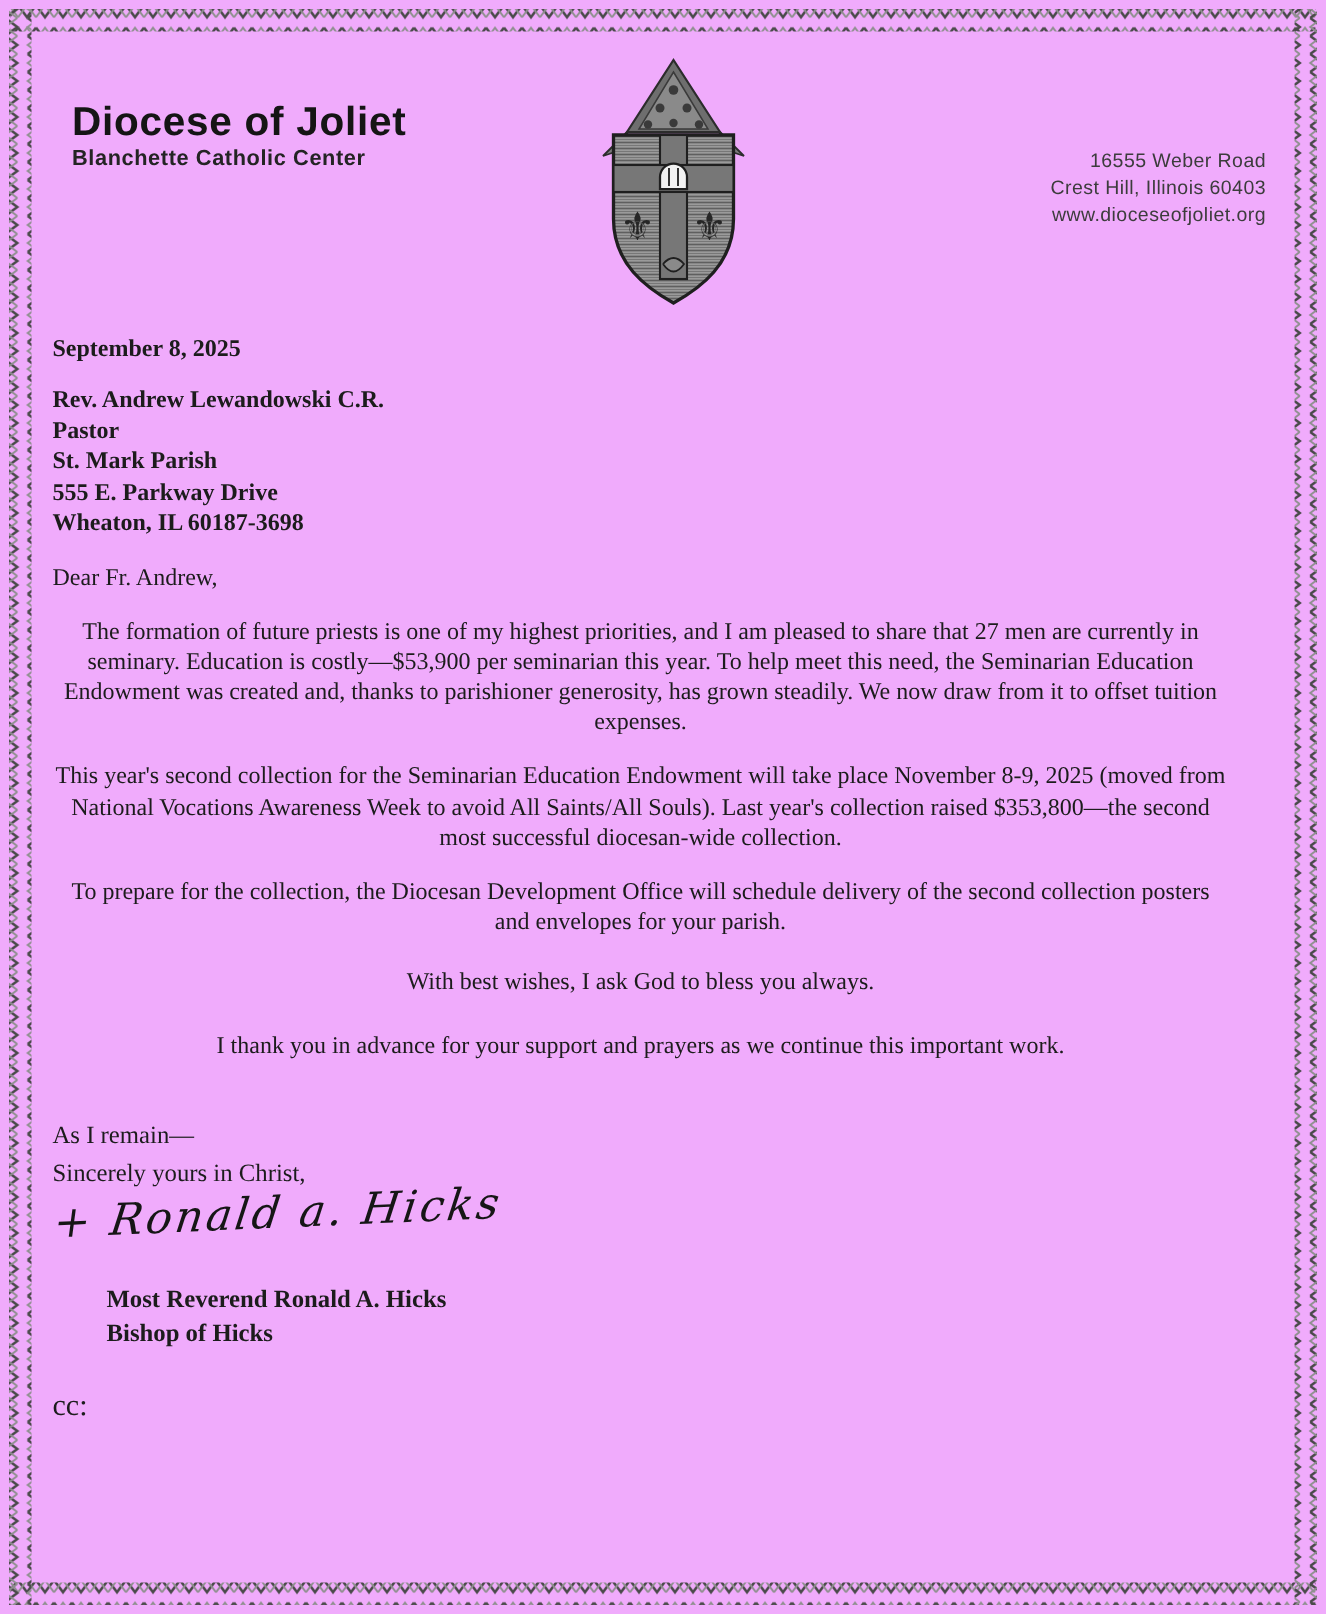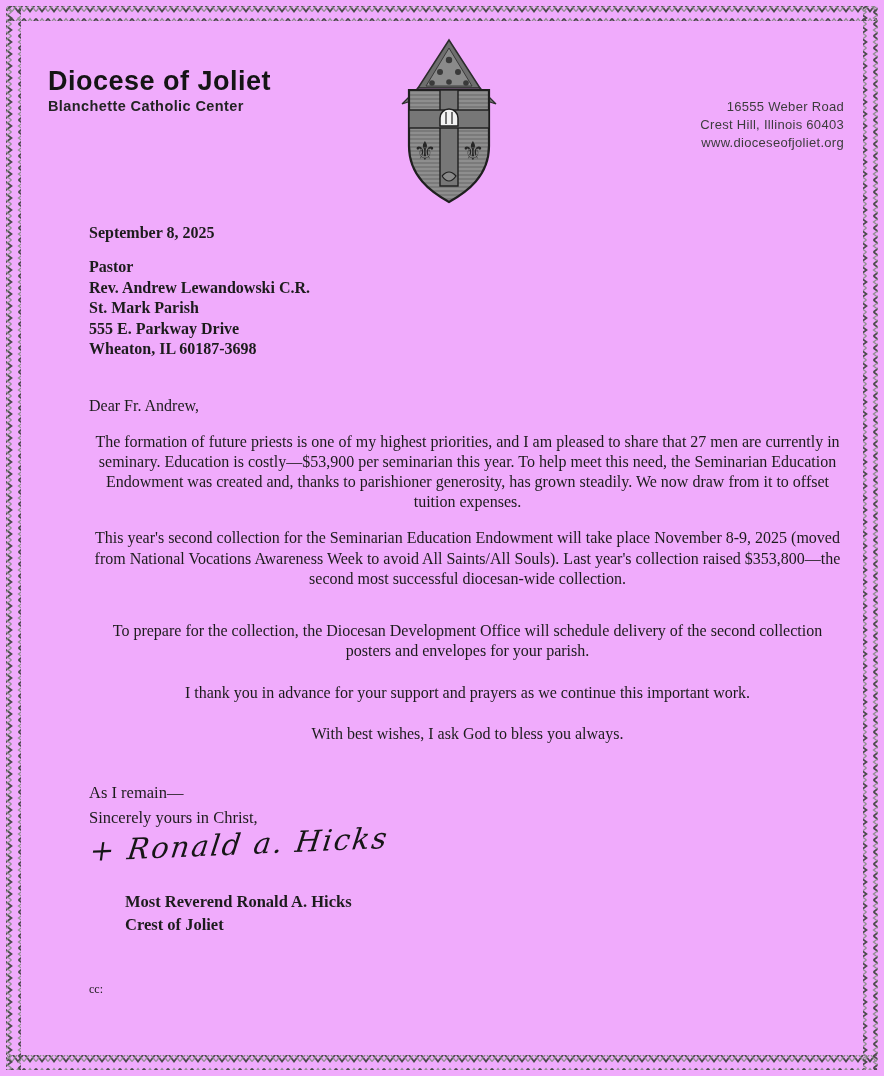--- a/index.html
+++ b/index.html
@@ -21,21 +21,21 @@
     top: 0; left: 0;
     width: 884px;
     height: 1076px;
     z-index: 1;
     pointer-events: none;
   }
   .content {
     position: absolute;
     top: 0; left: 0; right: 0;
     z-index: 2;
-    padding: 0 38px 0 89px;
+    padding: 0 38px 0 35px;
   }
   
   .letterhead { position: absolute; top: 0; left: 0; right: 0; height: 215px; z-index: 2; }
   .org-block { position: absolute; top: 66px; left: 48px; }
   .org-name {
     font-family: "Liberation Sans", sans-serif;
     font-weight: 700;
     font-size: 27px;
     letter-spacing: 0.5px;
     color: #151515;
@@ -56,42 +56,42 @@
     text-align: right;
     font-family: "Liberation Sans", sans-serif;
     font-size: 13px;
     line-height: 18px;
     color: #3c3c3c;
     letter-spacing: 0.3px;
   }
   
   .date { margin-top: 224px; font-size: 16px; font-weight: 600; }
   .recipient { margin-top: 15px; font-size: 16px; line-height: 20.5px; font-weight: 600; }
-  .salutation { margin-top: 37px; font-size: 16px; }
+  .salutation { margin-top: 17px; font-size: 16px; }
   .para { font-size: 16px; line-height: 20.2px; max-width: 784px; text-align: center; }
   .para.p1 { margin-top: 17px; }
   .para.p2 { margin-top: 16px; }
-  .para.p3 { margin-top: 32px; }
+  .para.p3 { margin-top: 16px; }
   .para.p4 { margin-top: 22px; }
   .para.p5 { margin-top: 20px; }
   .closing { margin-top: 36px; font-size: 16.5px; line-height: 25px; }
   .signature {
     margin-top: 4px;
     height: 52px;
     font-family: "DejaVu Serif", serif;
     font-style: italic;
     font-size: 29px;
     letter-spacing: 2px;
     color: #161616;
     transform: rotate(-2.5deg) skewX(-10deg);
     transform-origin: left center;
     white-space: nowrap;
   }
   .signer { margin-top: 4px; font-size: 16.5px; line-height: 23px; font-weight: 600; margin-left: 36px; }
-  .cc-block { margin-top: 43px; display: flex; font-size: 12px; line-height: 21.5px; gap: 31px; }
+  .cc-block { margin-top: 27px; display: flex; font-size: 20px; line-height: 21.5px; gap: 31px; }
   .cc-label { margin-right: 12px; }
 </style>
 </head>
 <body>
 
 <div class="page">
 
   <svg class="border-svg" width="884" height="1076" xmlns="http://www.w3.org/2000/svg">
     <defs>
       <pattern id="zigH" width="12" height="15" patternUnits="userSpaceOnUse">
@@ -156,45 +156,45 @@
       <div>Crest Hill, Illinois 60403</div>
       <div>www.dioceseofjoliet.org</div>
     </div>
   </div>
 
   <div class="content">
 
     <div class="date">September 8, 2025</div>
 
     <div class="recipient">
+      <div>Rev. Andrew Lewandowski C.R.</div>
       <div>Pastor</div>
-      <div>Rev. Andrew Lewandowski C.R.</div>
       <div>St. Mark Parish</div>
       <div>555 E. Parkway Drive</div>
       <div>Wheaton, IL 60187-3698</div>
     </div>
 
     <div class="salutation">Dear Fr. Andrew,</div>
 
     <div class="para p1">The formation of future priests is one of my highest priorities, and I am pleased to share that 27 men are currently in seminary. Education is costly—$53,900 per seminarian this year. To help meet this need, the Seminarian Education Endowment was created and, thanks to parishioner generosity, has grown steadily. We now draw from it to offset tuition expenses.</div>
     <div class="para p2">This year's second collection for the Seminarian Education Endowment will take place November 8-9, 2025 (moved from National Vocations Awareness Week to avoid All Saints/All Souls). Last year's collection raised $353,800—the second most successful diocesan-wide collection.</div>
     <div class="para p3">To prepare for the collection, the Diocesan Development Office will schedule delivery of the second collection posters and envelopes for your parish.</div>
+    <div class="para p5">With best wishes, I ask God to bless you always.</div>
     <div class="para p4">I thank you in advance for your support and prayers as we continue this important work.</div>
-    <div class="para p5">With best wishes, I ask God to bless you always.</div>
 
     <div class="closing">
       <div>As I remain—</div>
       <div>Sincerely yours in Christ,</div>
     </div>
 
     <div class="signature">+ Ronald a. Hicks</div>
 
     <div class="signer">
       <div>Most Reverend Ronald A. Hicks</div>
-      <div>Crest of Joliet</div>
+      <div>Bishop of Hicks</div>
     </div>
 
     <div class="cc-block">
       <div class="cc-label">cc:</div>
     </div>
 
   </div>
 </div>
 
 </body></html>

